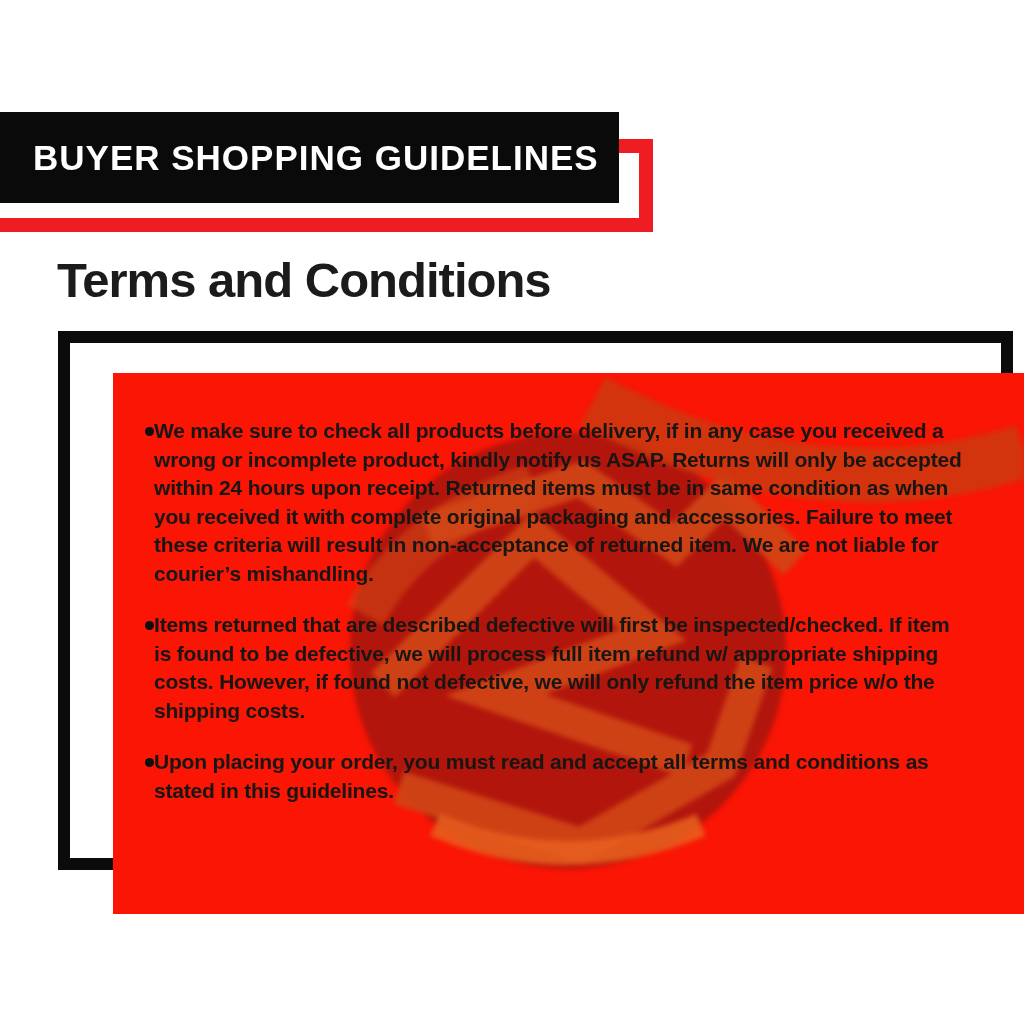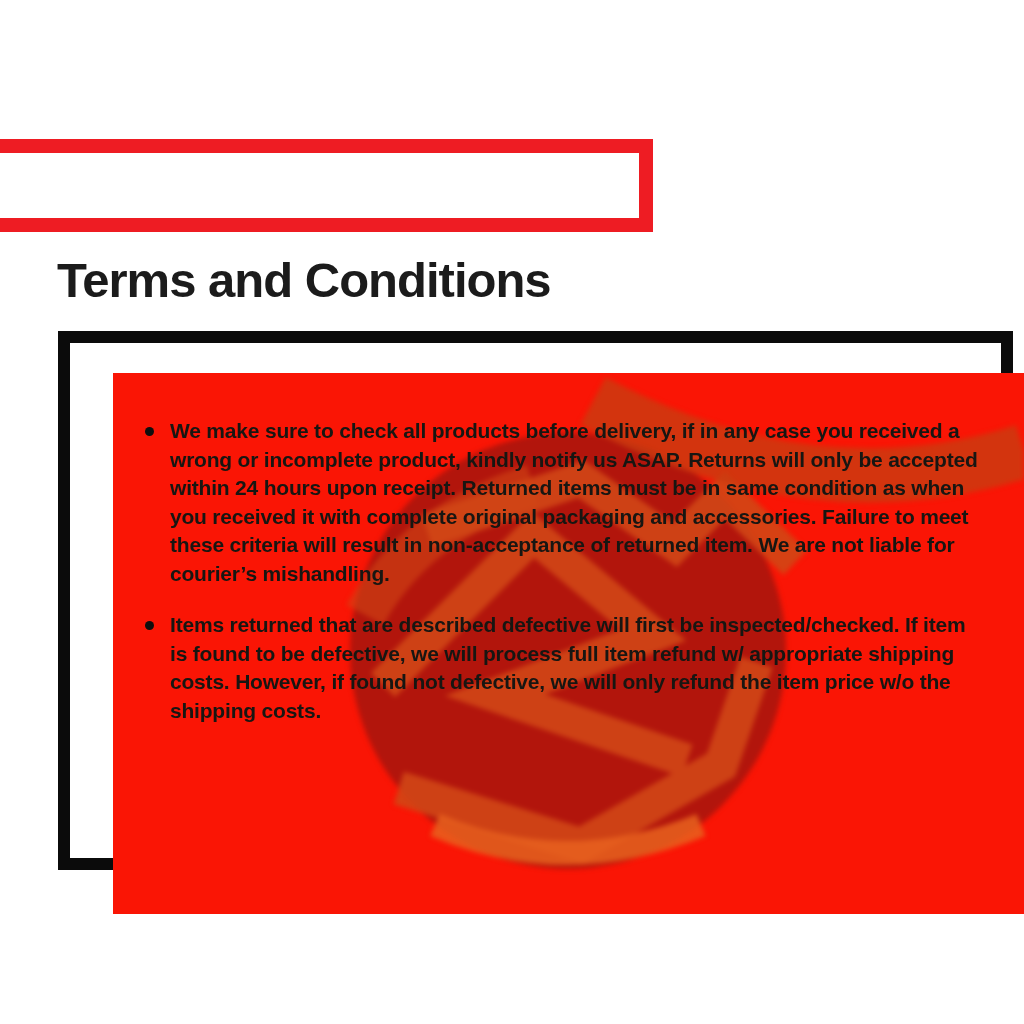--- a/index.html
+++ b/index.html
@@ -86,35 +86,38 @@
     margin:0 0 23px 0;
   }
   .dot{
     flex:0 0 9px;
     width:9px;height:9px;
     margin-top:10px;
     border-radius:50%;
     background:#0e0e0e;
   }
   .bullet-text{
-    margin-left:16px;
+    margin-left:0;
     width:816px;
     color:#171612;
     font-size:21px;
     line-height:28.5px;
     font-weight:bold;
     letter-spacing:-0.2px;
   }
 </style>
 </head>
 <body>
 
 <div class="page">
 
   <div class="banner-outline"></div>
+  <div class="banner">
+    <span class="banner-title">BUYER SHOPPING GUIDELINES</span>
+  </div>
 
   <div class="section-heading">Terms and Conditions</div>
 
   <div class="panel-border"></div>
 
   <div class="red-panel">
 
     <svg class="watermark" viewBox="0 0 911 541" width="911" height="541" aria-hidden="true">
       <circle cx="455" cy="278" r="218" fill="#b2150c"></circle>
       <g fill="none" stroke-width="34" stroke-linejoin="miter" stroke-linecap="square" opacity="0.9" stroke="#d24616">
@@ -129,17 +132,21 @@
 
     <ul class="bullets">
       <li>
         <span class="dot"></span>
         <span class="bullet-text">We make sure to check all products before delivery, if in any case you received a wrong or incomplete product, kindly notify us ASAP. Returns will only be accepted within 24 hours upon receipt. Returned items must be in same condition as when you received it with complete original packaging and accessories. Failure to meet these criteria will result in non-acceptance of returned item. We are not liable for courier’s mishandling.</span>
       </li>
       <li>
         <span class="dot"></span>
         <span class="bullet-text">Items returned that are described defective will first be inspected/checked. If item is found to be defective, we will process full item refund w/ appropriate shipping costs. However, if found not defective, we will only refund the item price w/o the shipping costs.</span>
       </li>
+      <li>
+        <span class="dot"></span>
+        <span class="bullet-text">Upon placing your order, you must read and accept all terms and conditions as stated in this guidelines.</span>
+      </li>
     </ul>
 
   </div>
 
 </div>
 
 </body></html>

